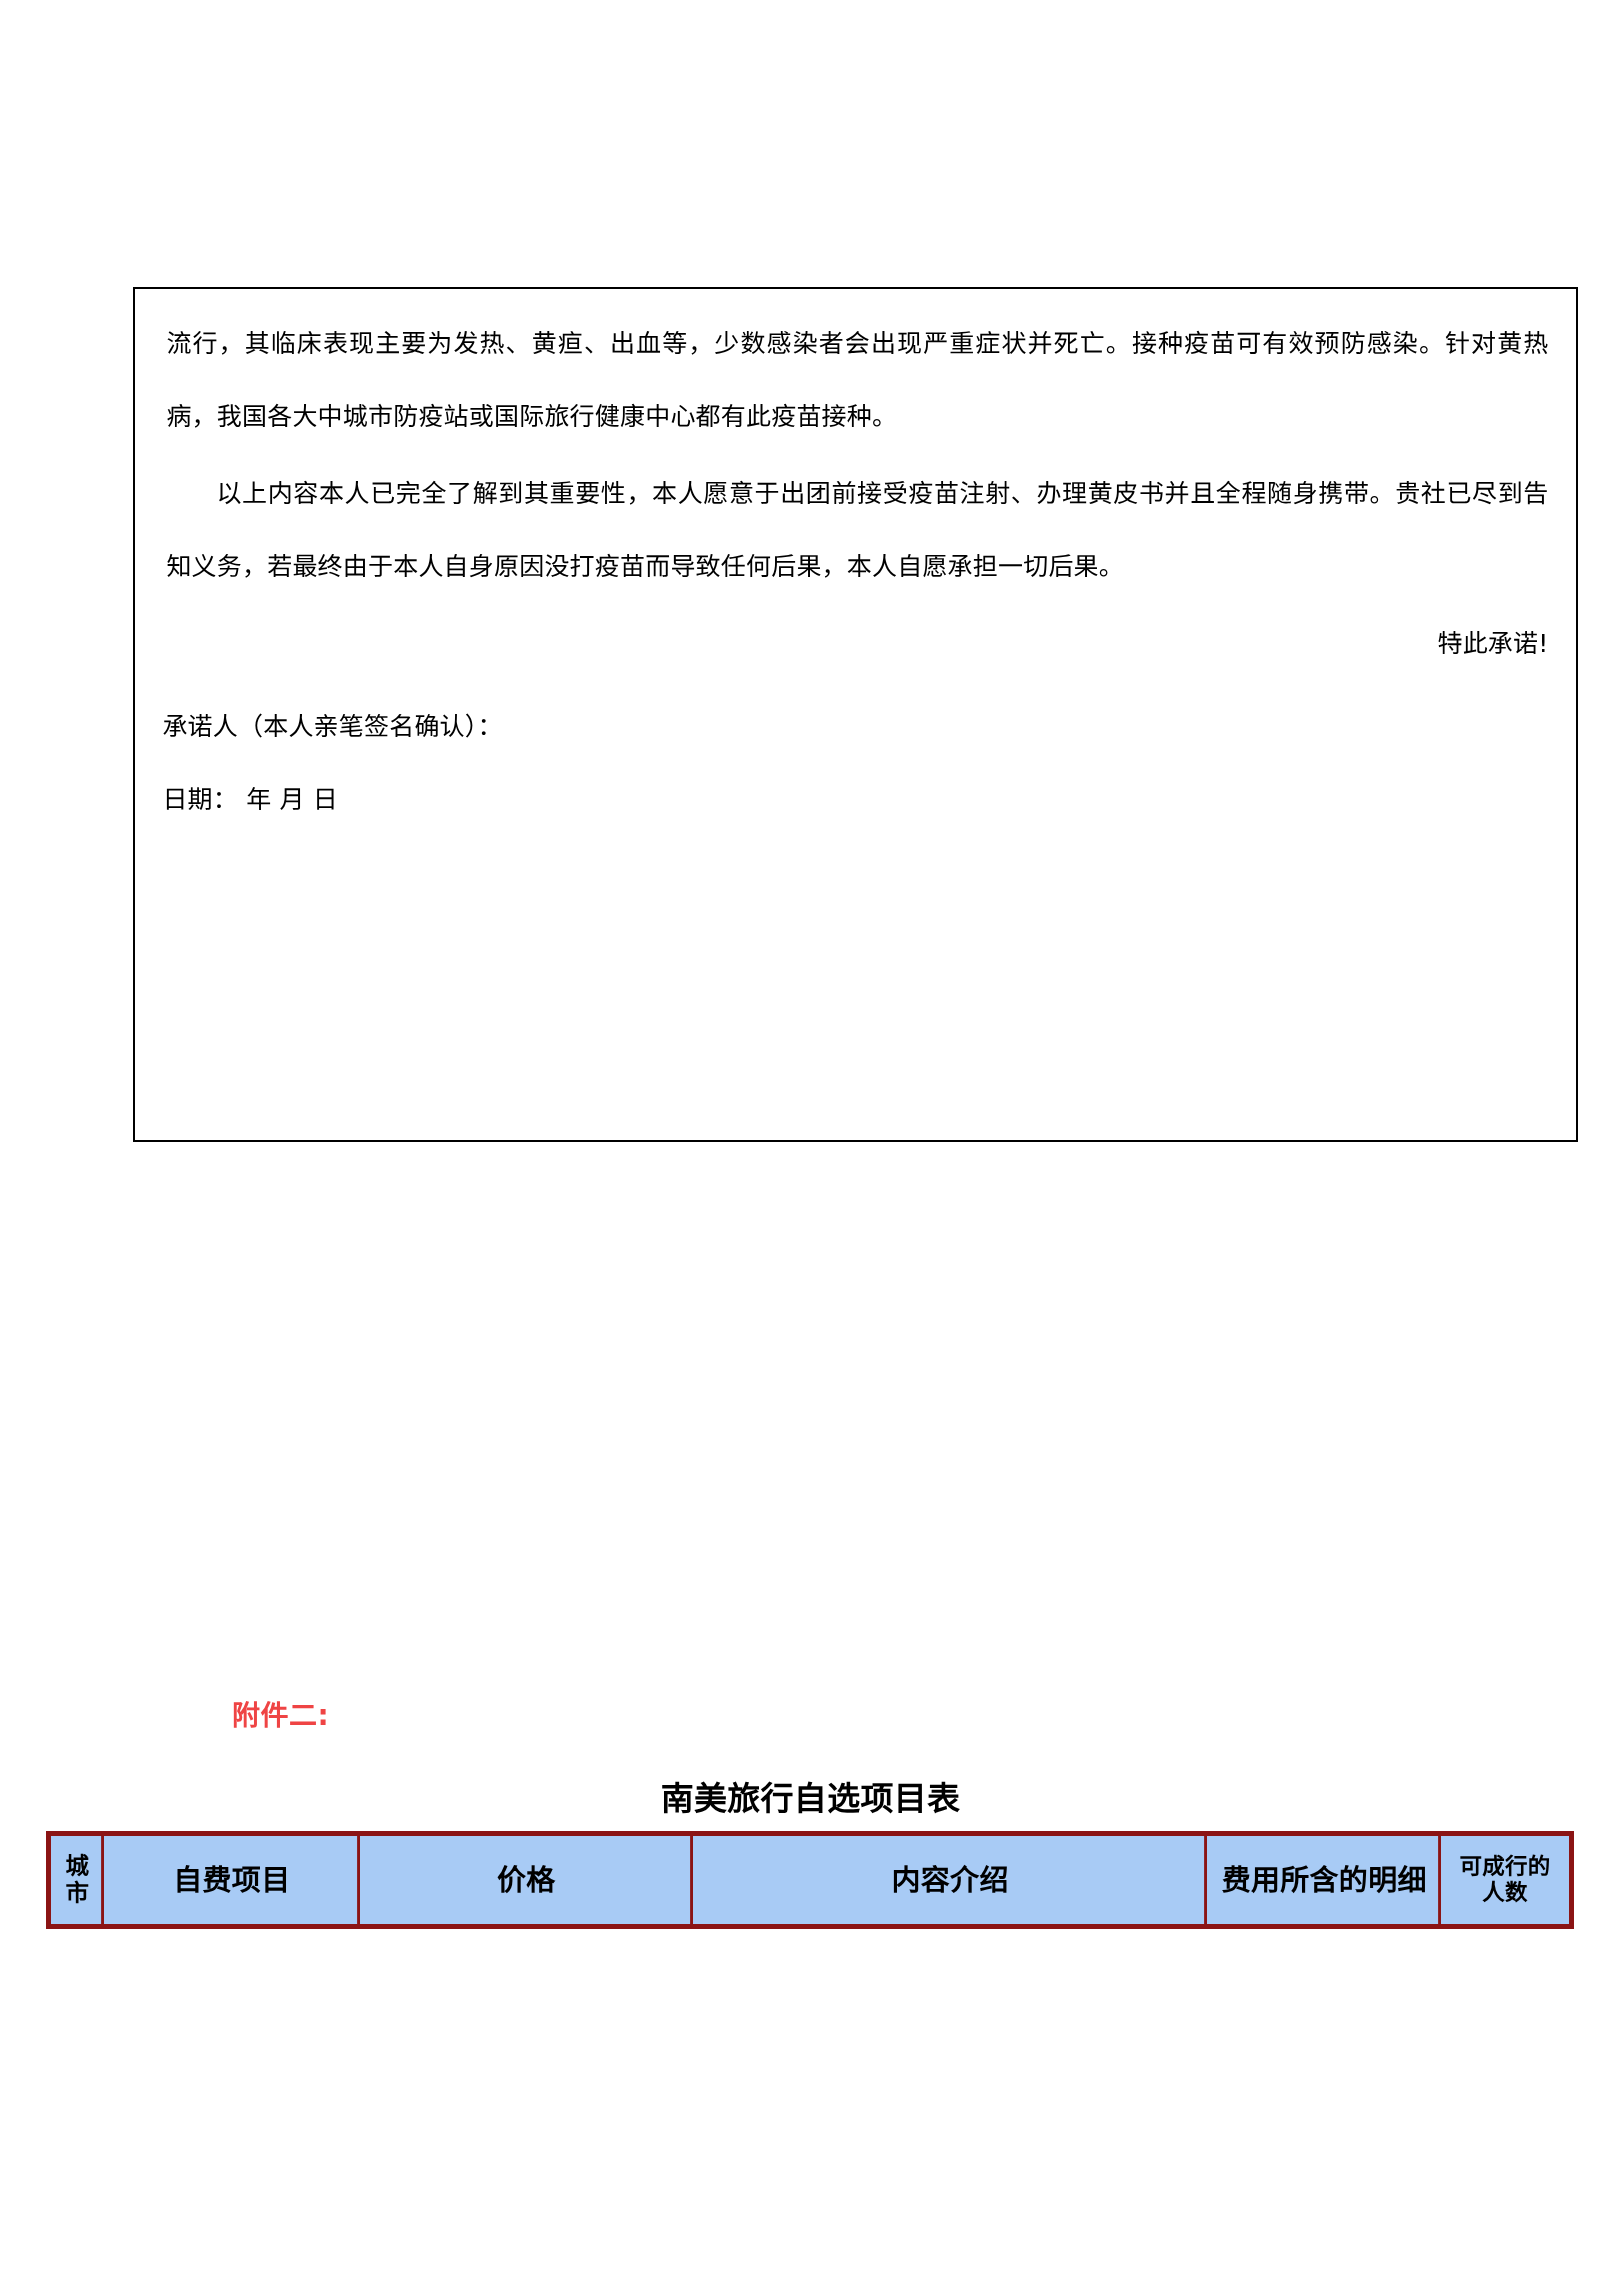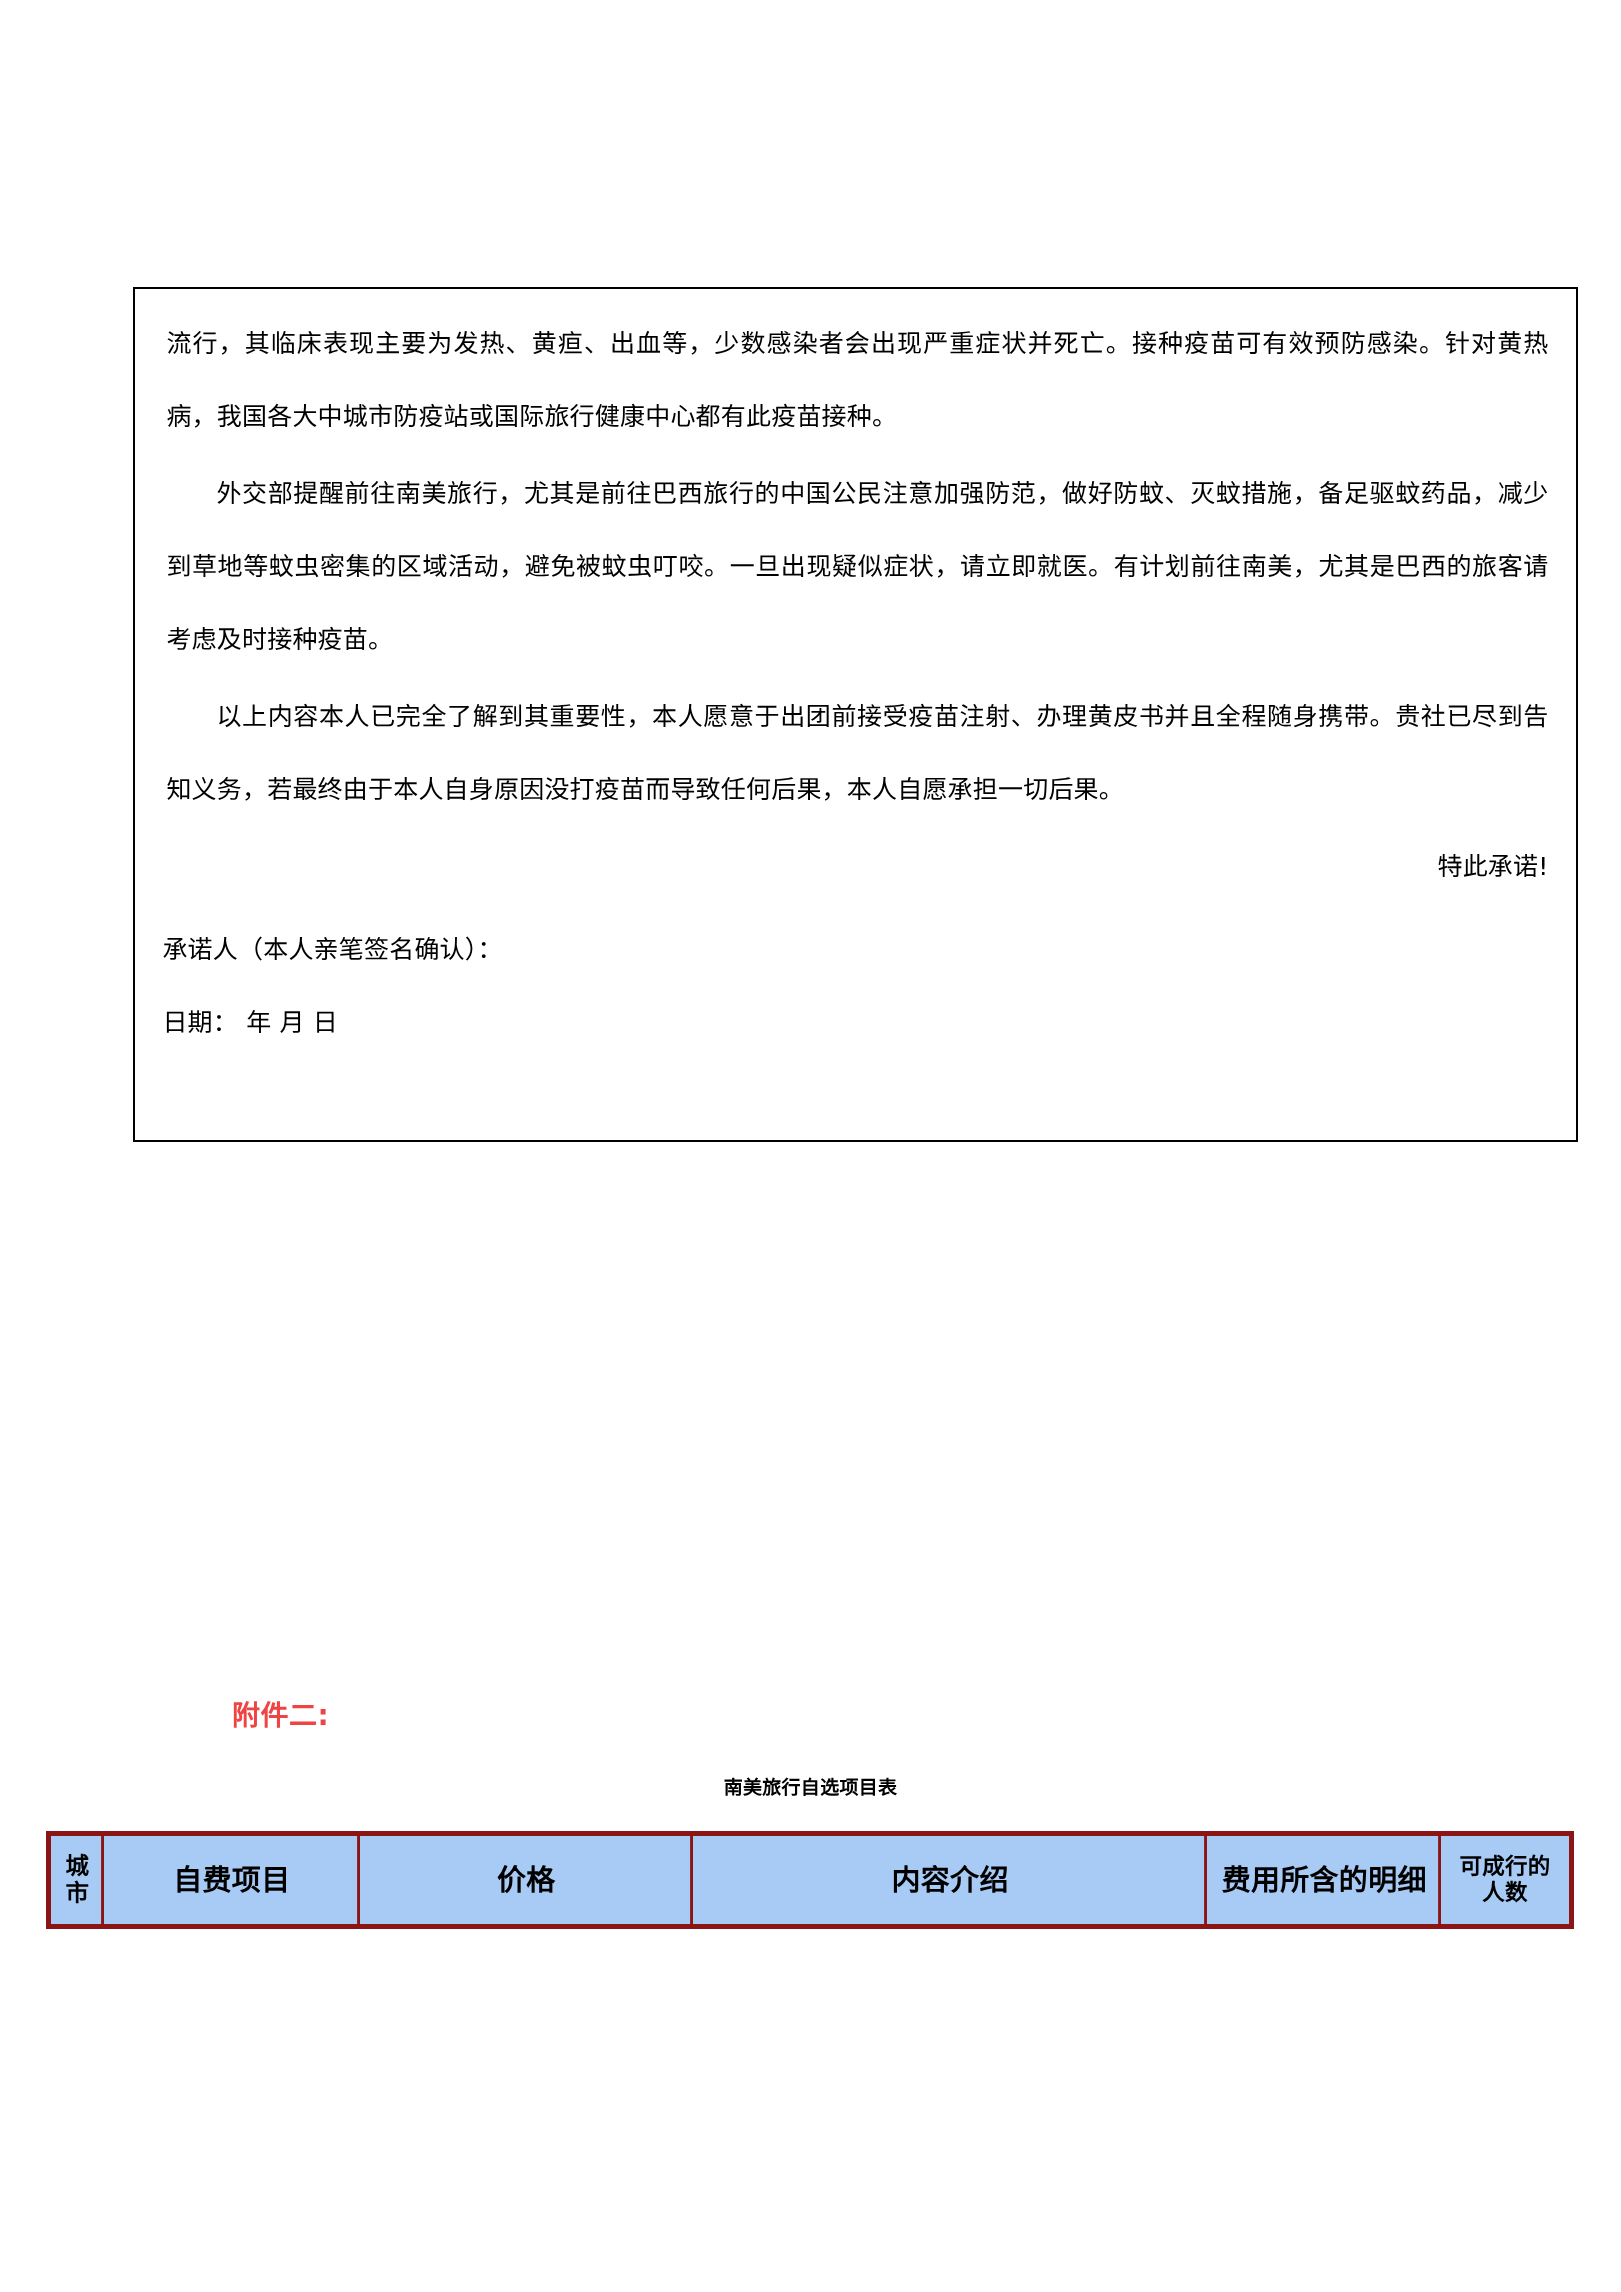--- a/index.html
+++ b/index.html
@@ -85,21 +85,21 @@
     color: #ef4444;
     white-space: nowrap;
   }
 
   .table-title {
     position: absolute;
     left: 0;
     top: 1772px;
     width: 1621px;
     text-align: center;
-    font-size: 19px;
+    font-size: 33px;
     font-weight: bold;
     letter-spacing: 0.3px;
     color: #000000;
   }
 
   
   .options-table-wrap {
     position: absolute;
     left: 46px;
     top: 1831px;
@@ -148,21 +148,20 @@
 </head>
 <body>
 
 <div class="page">
 
   <div class="commitment-box">
     <div class="box-inner">
 
       <p class="para">流行，其临床表现主要为发热、黄疸、出血等，少数感染者会出现严重症状并死亡。接种疫苗可有效预防感染。针对黄热病，我国各大中城市防疫站或国际旅行健康中心都有此疫苗接种。</p>
 
-      <p class="para indent">外交部提醒前往南美旅行，尤其是前往巴西旅行的中国公民注意加强防范，做好防蚊、灭蚊措施，备足驱蚊药品，减少到草地等蚊虫密集的区域活动，避免被蚊虫叮咬。一旦出现疑似症状，请立即就医。有计划前往南美，尤其是巴西的旅客请考虑及时接种疫苗。</p>
 
       <p class="para indent">以上内容本人已完全了解到其重要性，本人愿意于出团前接受疫苗注射、办理黄皮书并且全程随身携带。贵社已尽到告知义务，若最终由于本人自身原因没打疫苗而导致任何后果，本人自愿承担一切后果。</p>
 
       <p class="para indent no-justify">特此承诺!</p>
 
       <div class="spacer-small"></div>
 
       <p class="sig-line">承诺人（本人亲笔签名确认）：</p>
 
       <p class="sig-line date">日期： 年 月 日</p>

